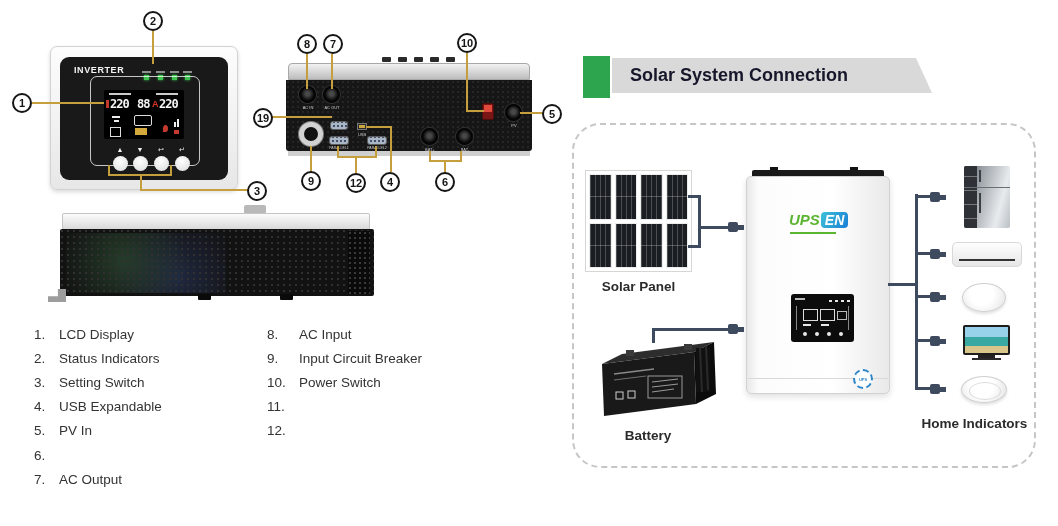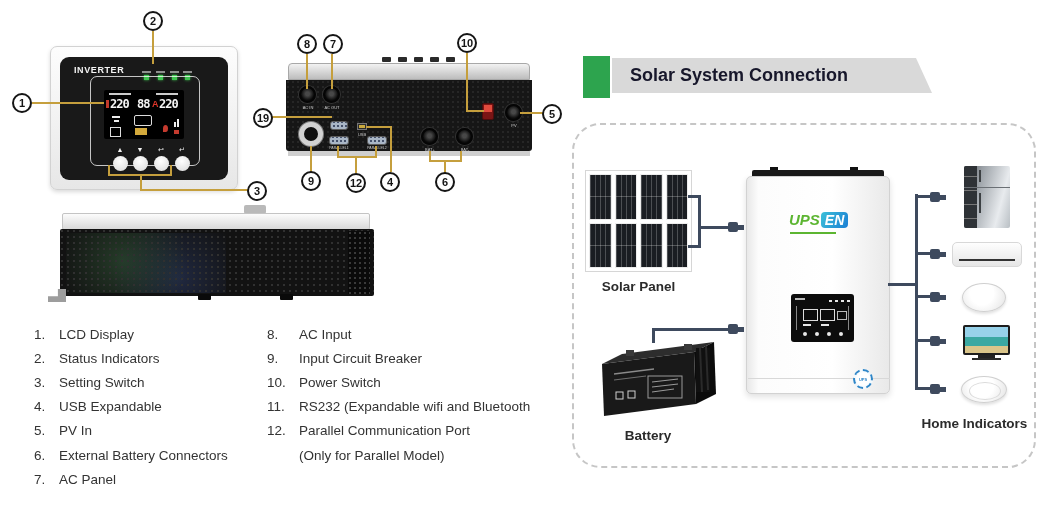--- a/index.html
+++ b/index.html
@@ -304,51 +304,44 @@
     <div class="legend-row">
         <span class="lg-num">4.</span>
         <span>USB Expandable</span>
       </div>
     <div class="legend-row">
         <span class="lg-num">5.</span>
         <span>PV In</span>
       </div>
     <div class="legend-row">
         <span class="lg-num">6.</span>
-        <span>External Battery Connectors</span>
       </div>
     <div class="legend-row">
         <span class="lg-num">7.</span>
-        <span>AC Panel</span>
+        <span>AC Output</span>
       </div>
   </div>
   <div class="legend-col legend-right">
     <div class="legend-row">
         <span class="lg-num">8.</span>
         <span>AC Input</span>
       </div>
     <div class="legend-row">
         <span class="lg-num">9.</span>
         <span>Input Circuit Breaker</span>
       </div>
     <div class="legend-row">
         <span class="lg-num">10.</span>
         <span>Power Switch</span>
       </div>
     <div class="legend-row">
         <span class="lg-num">11.</span>
-        <span>RS232 (Expandable wifi and Bluetooth</span>
       </div>
     <div class="legend-row">
         <span class="lg-num">12.</span>
-        <span>Parallel Communication Port</span>
-      </div>
-    <div class="legend-row">
-        <span class="lg-num"></span>
-        <span>(Only for Parallel Model)</span>
       </div>
   </div>
 
   <div class="hdr-square"></div>
   <div class="hdr-banner">
     <span>Solar System Connection</span>
   </div>
 
   <div class="dashed-box"></div>
 

